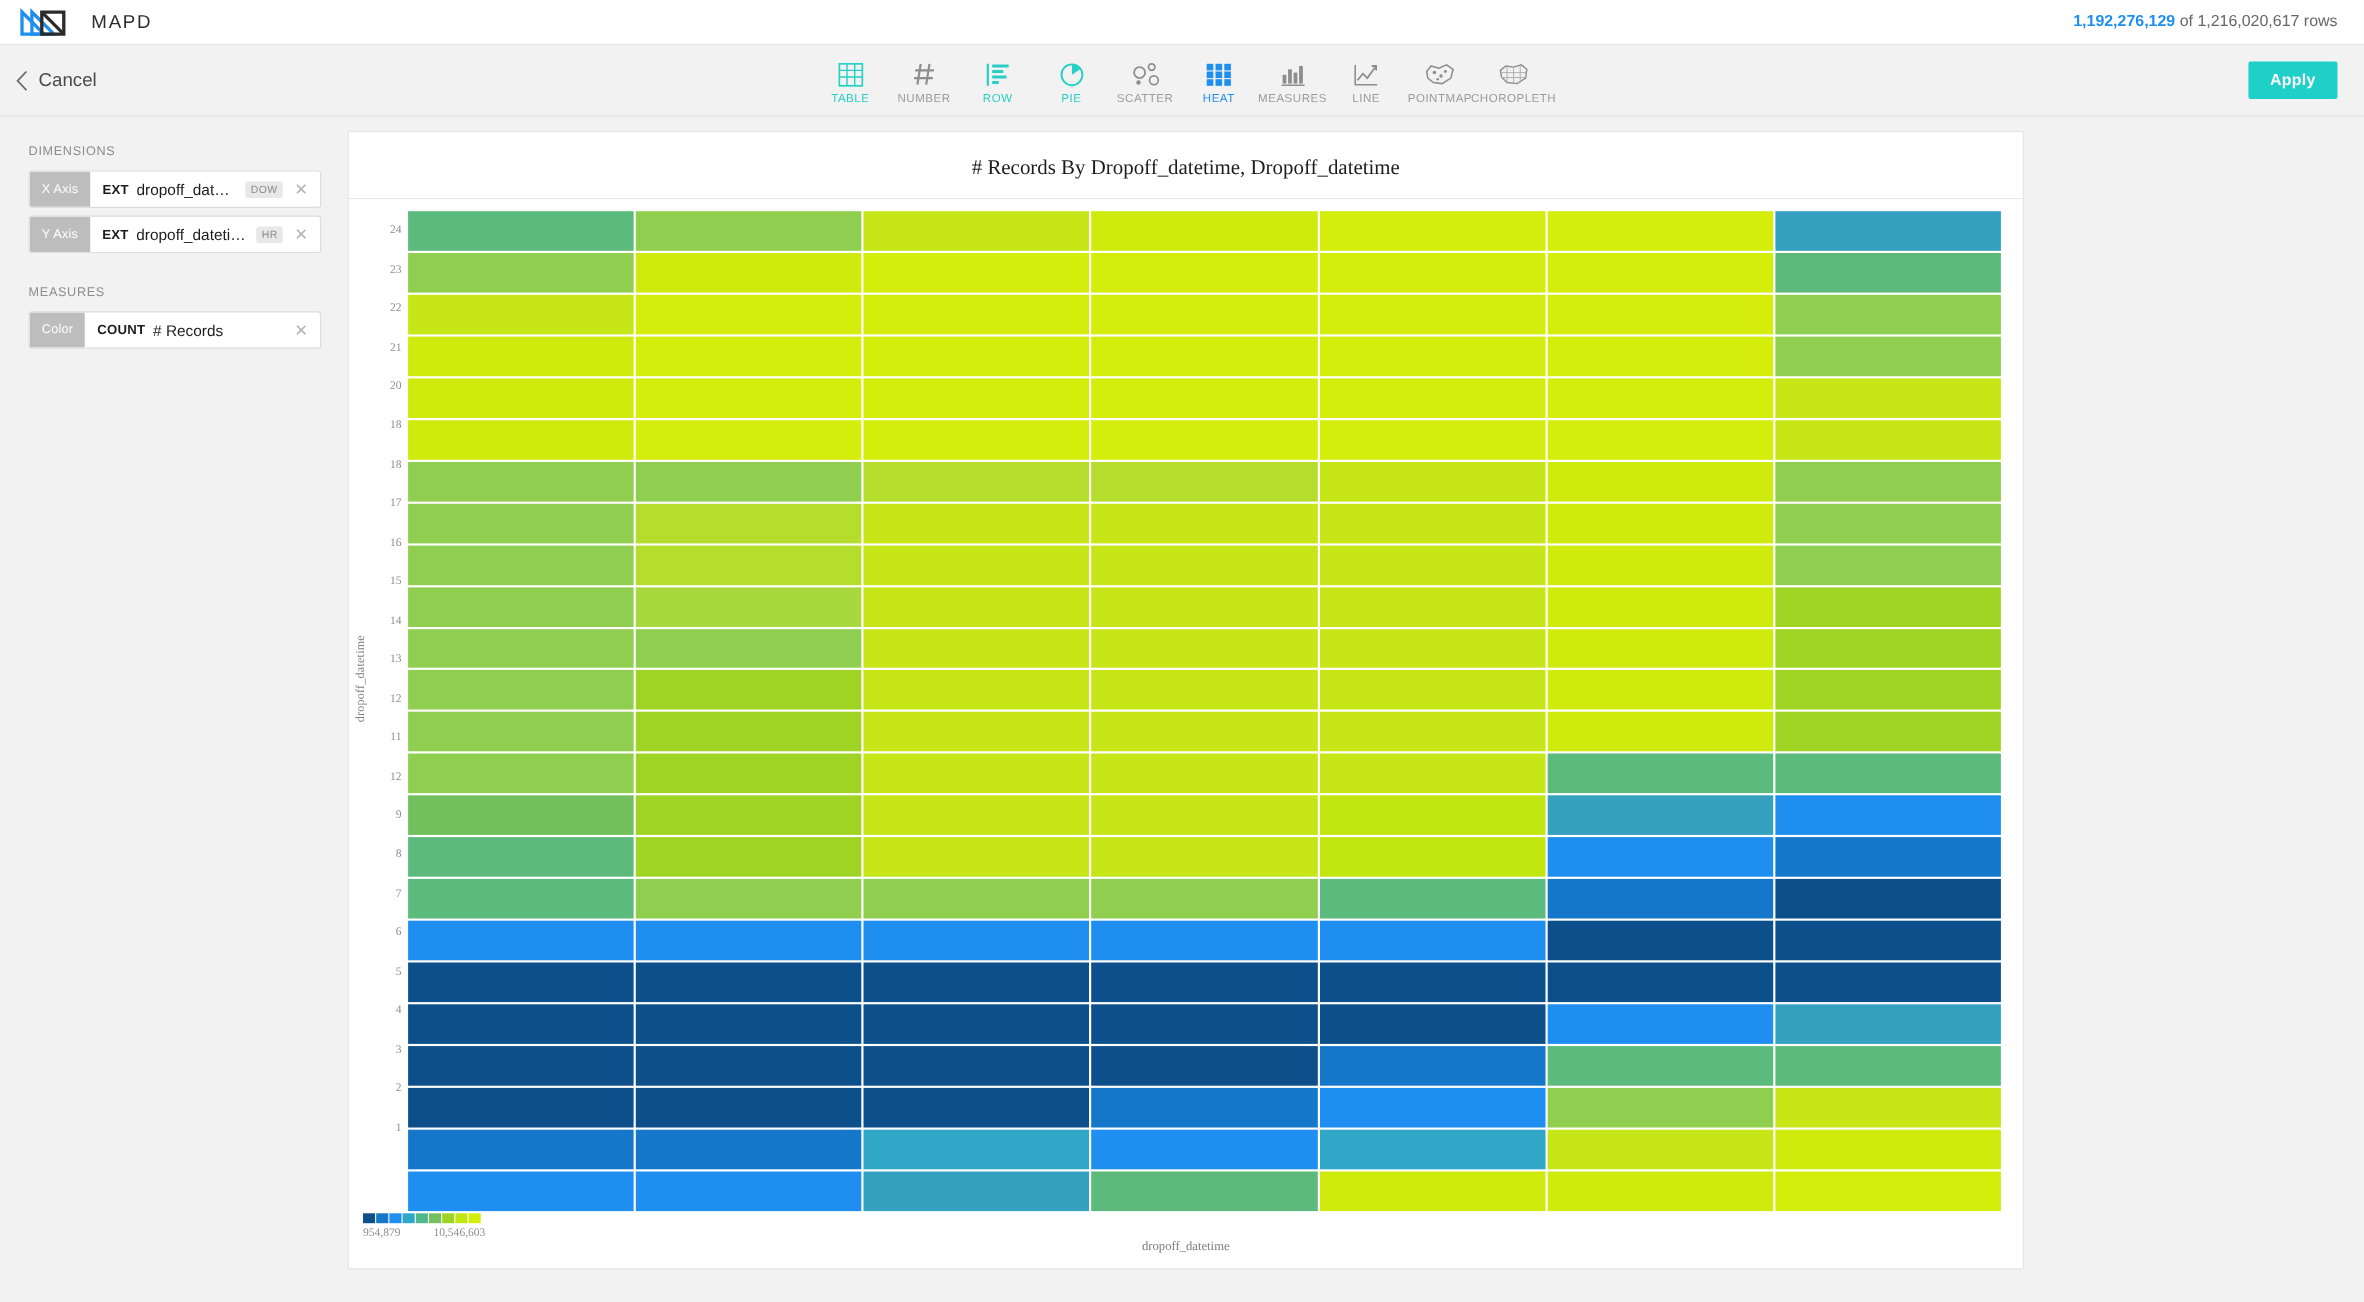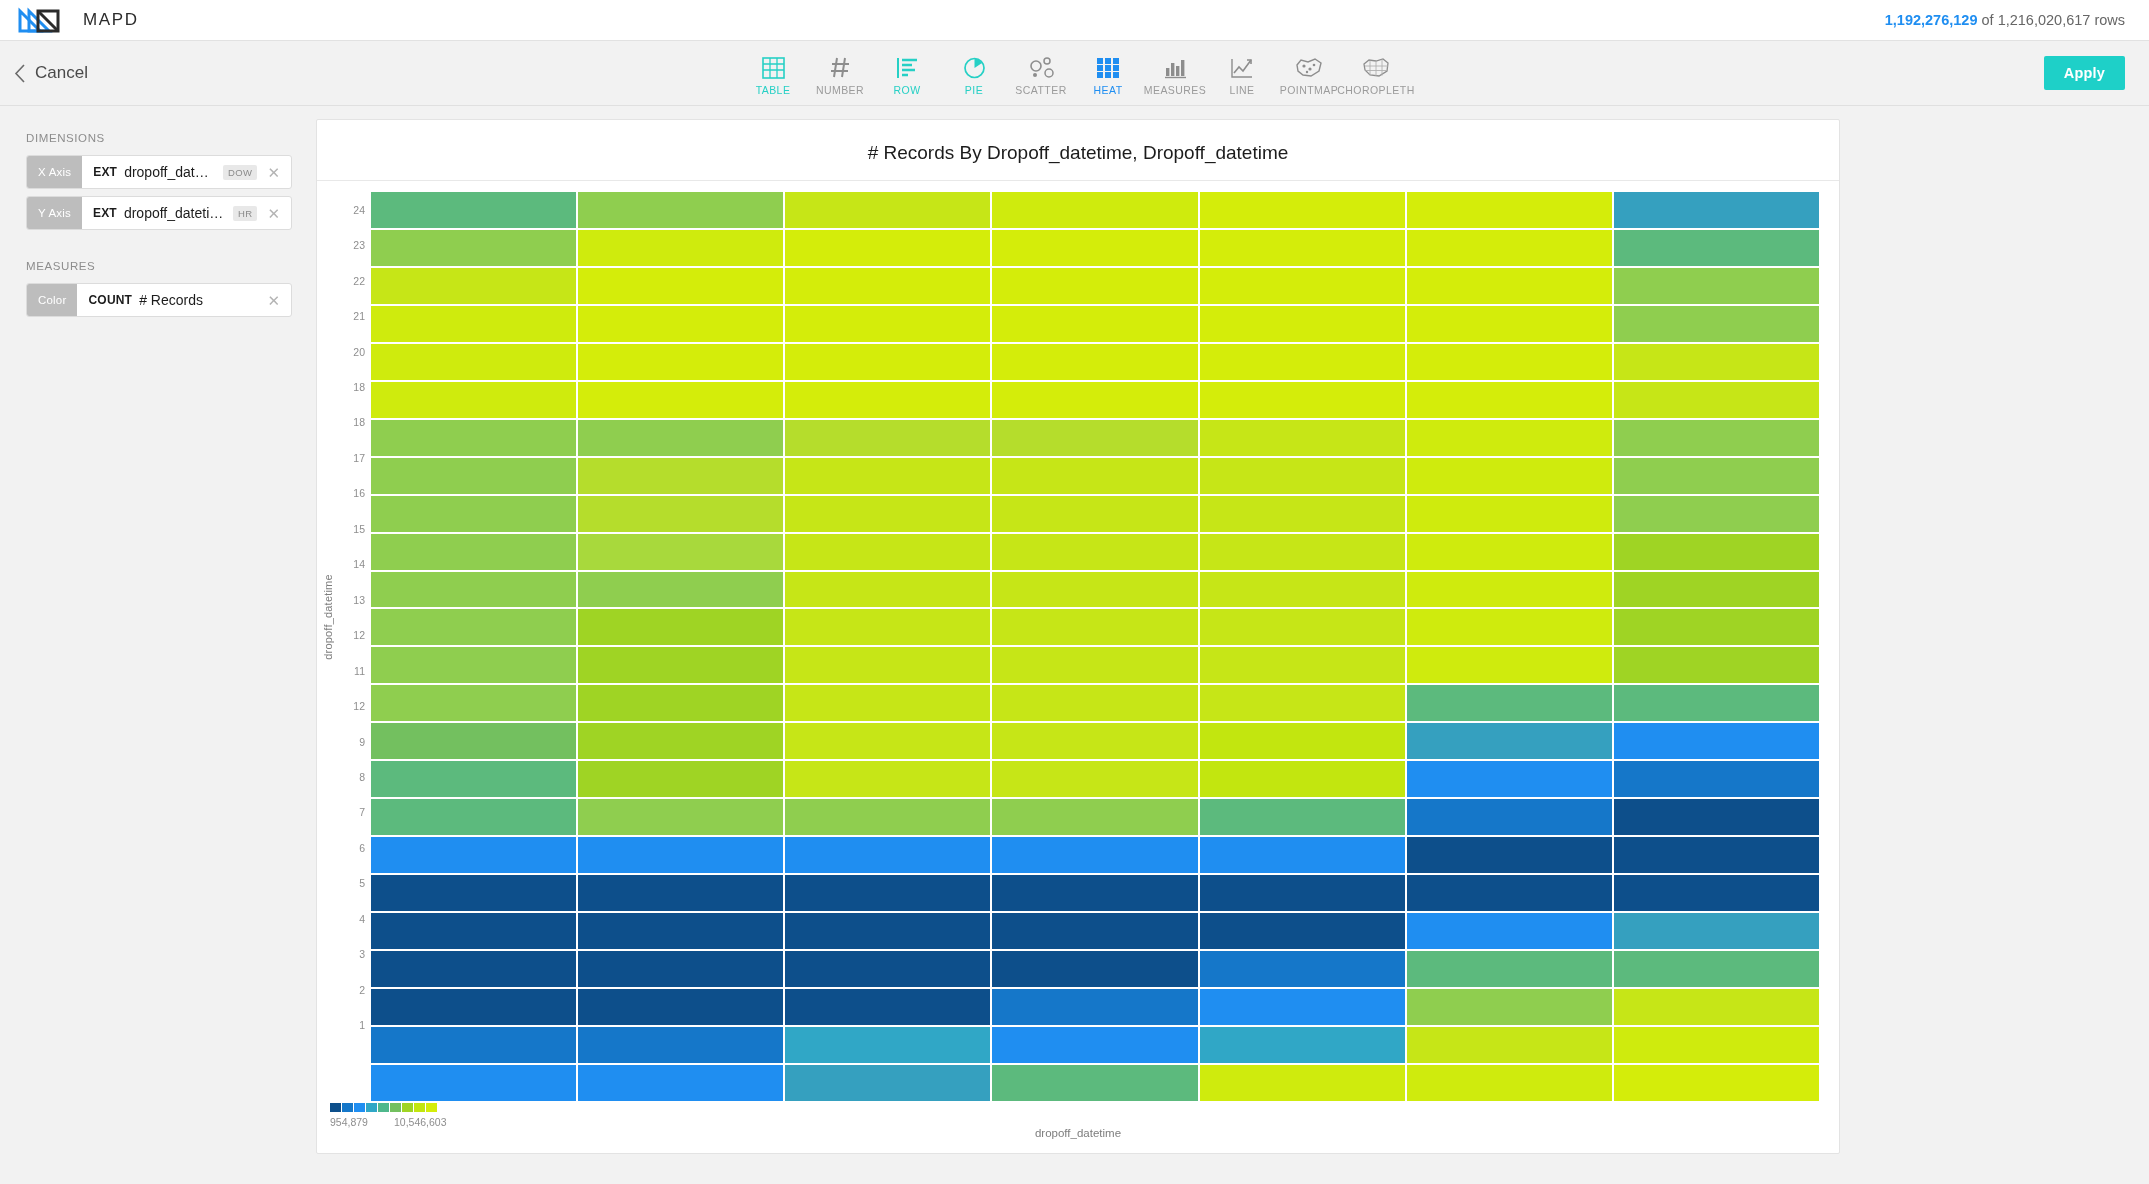--- a/index.html
+++ b/index.html
@@ -92,21 +92,21 @@
     overflow: hidden; text-overflow: ellipsis; white-space: nowrap;
   }
   .chip-badge {
     background: #e8e8e8; color: #8a8a8a; font-size: 9.5px;
     padding: 2px 5px; border-radius: 2px; letter-spacing: .4px;
   }
   .chip-x { color: #b4b4b4; font-size: 15px; line-height: 1; padding: 0 3px; cursor: pointer; }
   .spacer-lg { height: 23px; }
 
   
-  .chart-wrap { flex: 1; padding: 13px 0 0 0; display: flex; }
+  .chart-wrap { flex: 1; padding: 13px 0 0 0; display: flex; font-family: Liberation Serif, serif; }
   .chart-card {
     background: #fff; border: 1px solid #e3e3e3; border-radius: 2px;
     width: 1524px; height: 1035px; display: flex; flex-direction: column;
     position: relative;
   }
   .chart-title {
     text-align: center; font-size: 19px; color: #1c1c1c;
     padding: 22px 0 16px; font-weight: 400;
   }
   .chart-divider { height: 1px; background: #e8e8e8; }

